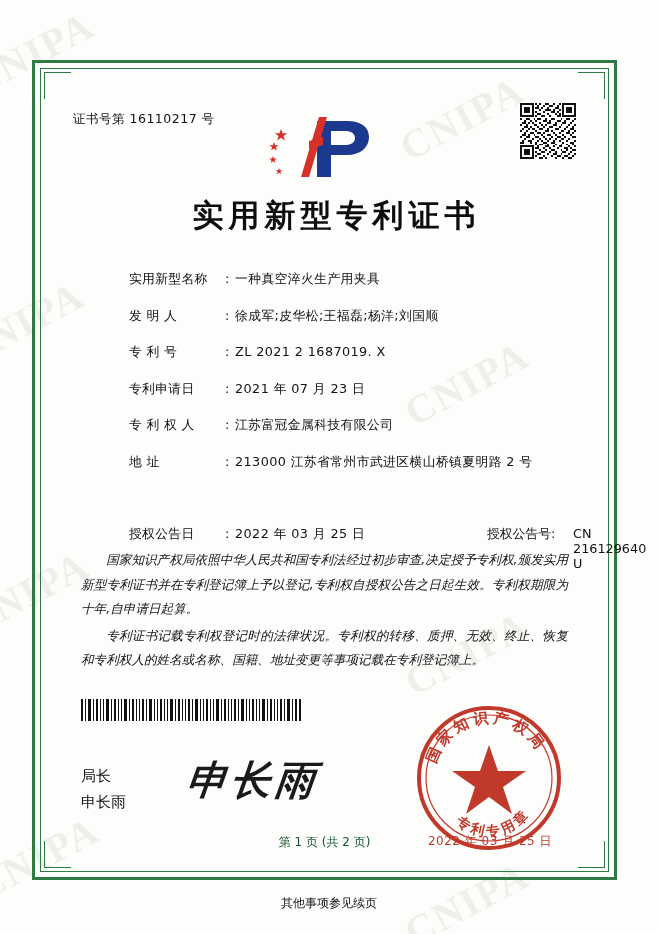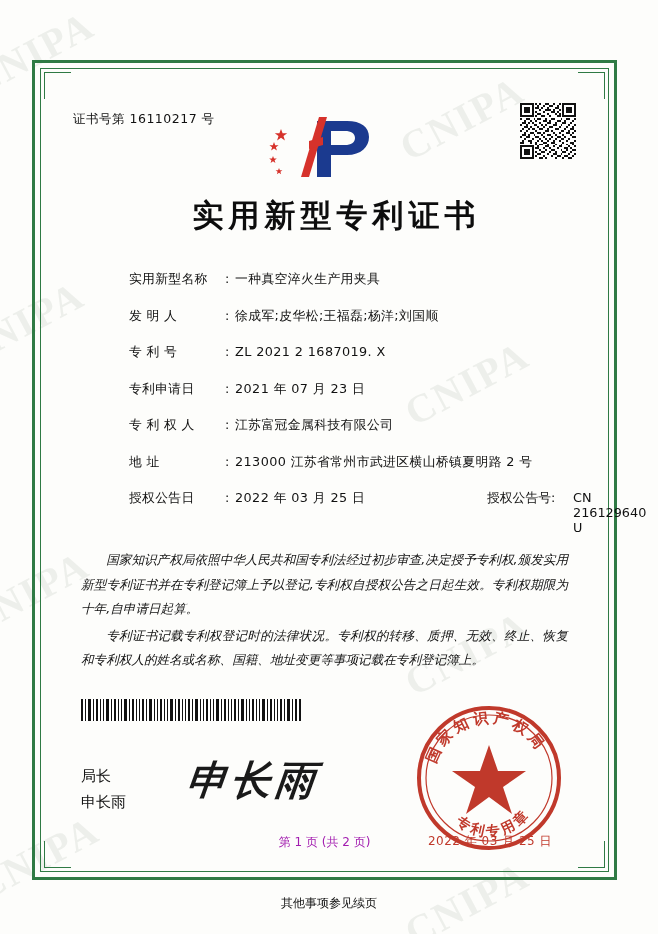--- a/index.html
+++ b/index.html
@@ -126,21 +126,21 @@
   .flabel {
     width: 96px;
     flex: 0 0 96px;
     letter-spacing: 0.3px;
     margin-left: 48px;
   }
   .fcolon { flex: 0 0 10px; }
   .fvalue { flex: 1; letter-spacing: 0.4px; }
   .frow.dual .fvalue { flex: 0 0 236px; }
   .sub-label { flex: 0 0 86px; margin-left: 16px; }
-  .sub-value { flex: 1; }
+  .sub-value { flex: 1; margin-top: 36px; }
 
   
   .paras {
     position: absolute;
     left: 46px;
     right: 46px;
     top: 485px;
     font-size: 12.6px;
     line-height: 1.95;
     color: #111;
@@ -203,21 +203,21 @@
   }
 
   
   .page-no {
     position: absolute;
     left: 0;
     right: 0;
     bottom: 26px;
     text-align: center;
     font-size: 12px;
-    color: #a21caf;
+    color: #14532d;
   }
   .footer-note {
     position: absolute;
     left: 0;
     right: 0;
     bottom: 22px;
     text-align: center;
     font-size: 12px;
     color: #111;
     z-index: 2;

